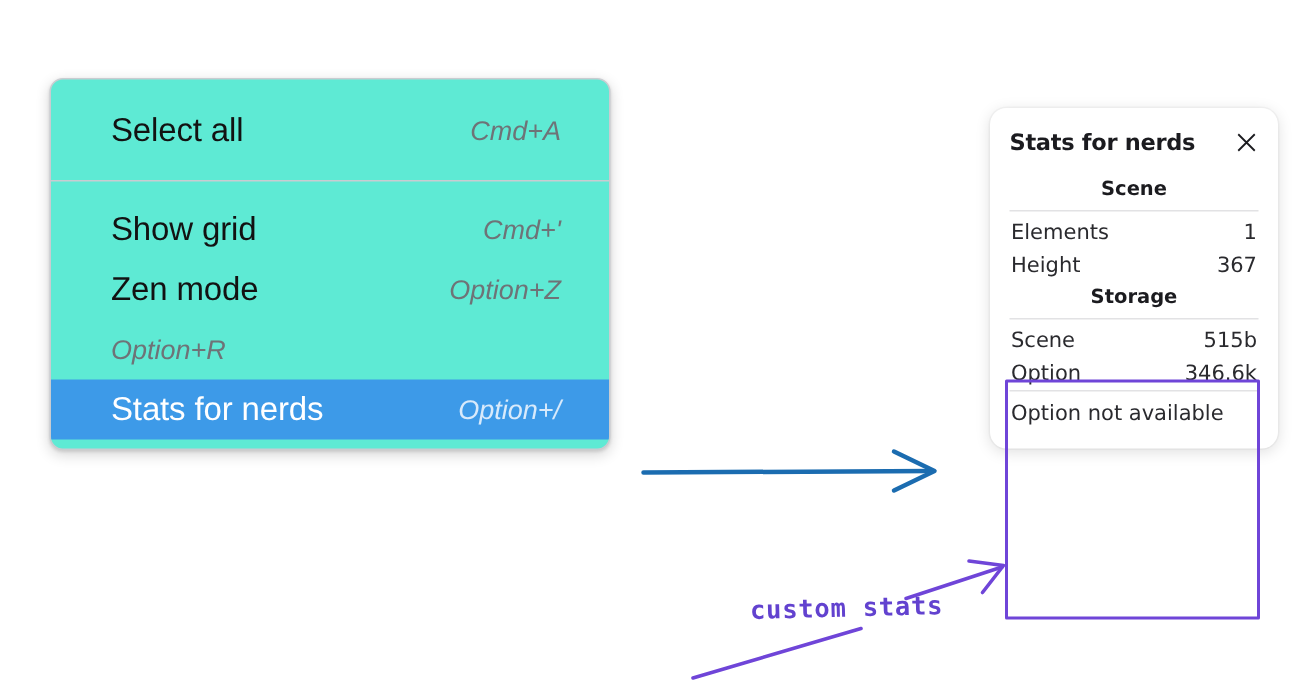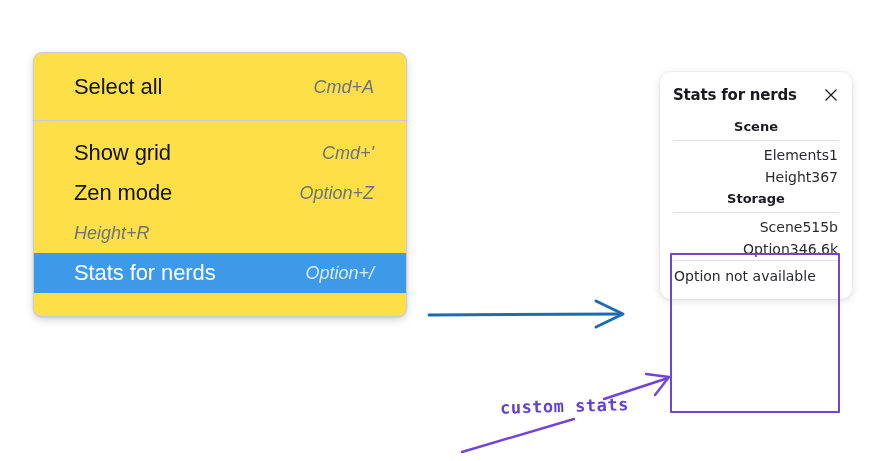--- a/index.html
+++ b/index.html
@@ -15,29 +15,29 @@
     font-family: "Liberation Sans", sans-serif;
     -webkit-font-smoothing: antialiased;
   }
 
   
   #context-menu {
     position: absolute;
     left: 33px;
     top: 52px;
     width: 374px;
-    background: #fde047;
+    background: #5eead4;
     border: 1px solid #c9ccd1;
     border-radius: 9px;
     box-shadow: 0 3px 9px rgba(0,0,0,0.16), 0 1px 2px rgba(0,0,0,0.10);
     overflow: hidden;
     box-sizing: border-box;
   }
   .menu-group {
-    padding: 12px 0 23px 0;
+    padding: 12px 0 6px 0;
   }
   .menu-group.group-top { padding: 14px 0 13px 0; }
   .menu-divider {
     height: 1px;
     background: #c9ccd1;
     margin: 0;
   }
   .menu-item {
     display: flex;
     align-items: center;
@@ -104,21 +104,21 @@
     padding: 3px 0 6px 0;
   }
   .section-rule {
     height: 1px;
     background: #e2e2e4;
     margin: 0 0 3px 0;
   }
   .stat-row {
     display: flex;
     align-items: baseline;
-    justify-content: flex-end;
+    justify-content: space-between;
     font-size: 14px;
     color: #2a2a2e;
     padding: 3px 1px 3px 1px;
   }
   .stat-key { font-weight: 400; }
   .stat-val { font-weight: 400; }
   .plain-row {
     font-size: 14px;
     color: #2a2a2e;
     padding: 4px 1px 2px 1px;
@@ -175,21 +175,21 @@
   <div class="menu-group">
     <div class="menu-item">
       <span class="menu-label">Show grid</span>
       <span class="menu-shortcut">Cmd+'</span>
     </div>
     <div class="menu-item">
       <span class="menu-label">Zen mode</span>
       <span class="menu-shortcut">Option+Z</span>
     </div>
     <div class="menu-item">
-      <span class="menu-shortcut">Height+R</span>
+      <span class="menu-shortcut">Option+R</span>
     </div>
     <div class="menu-item selected">
       <span class="menu-label">Stats for nerds</span>
       <span class="menu-shortcut">Option+/</span>
     </div>
   </div>
 
 </div>
 
 <div id="stats-panel">

